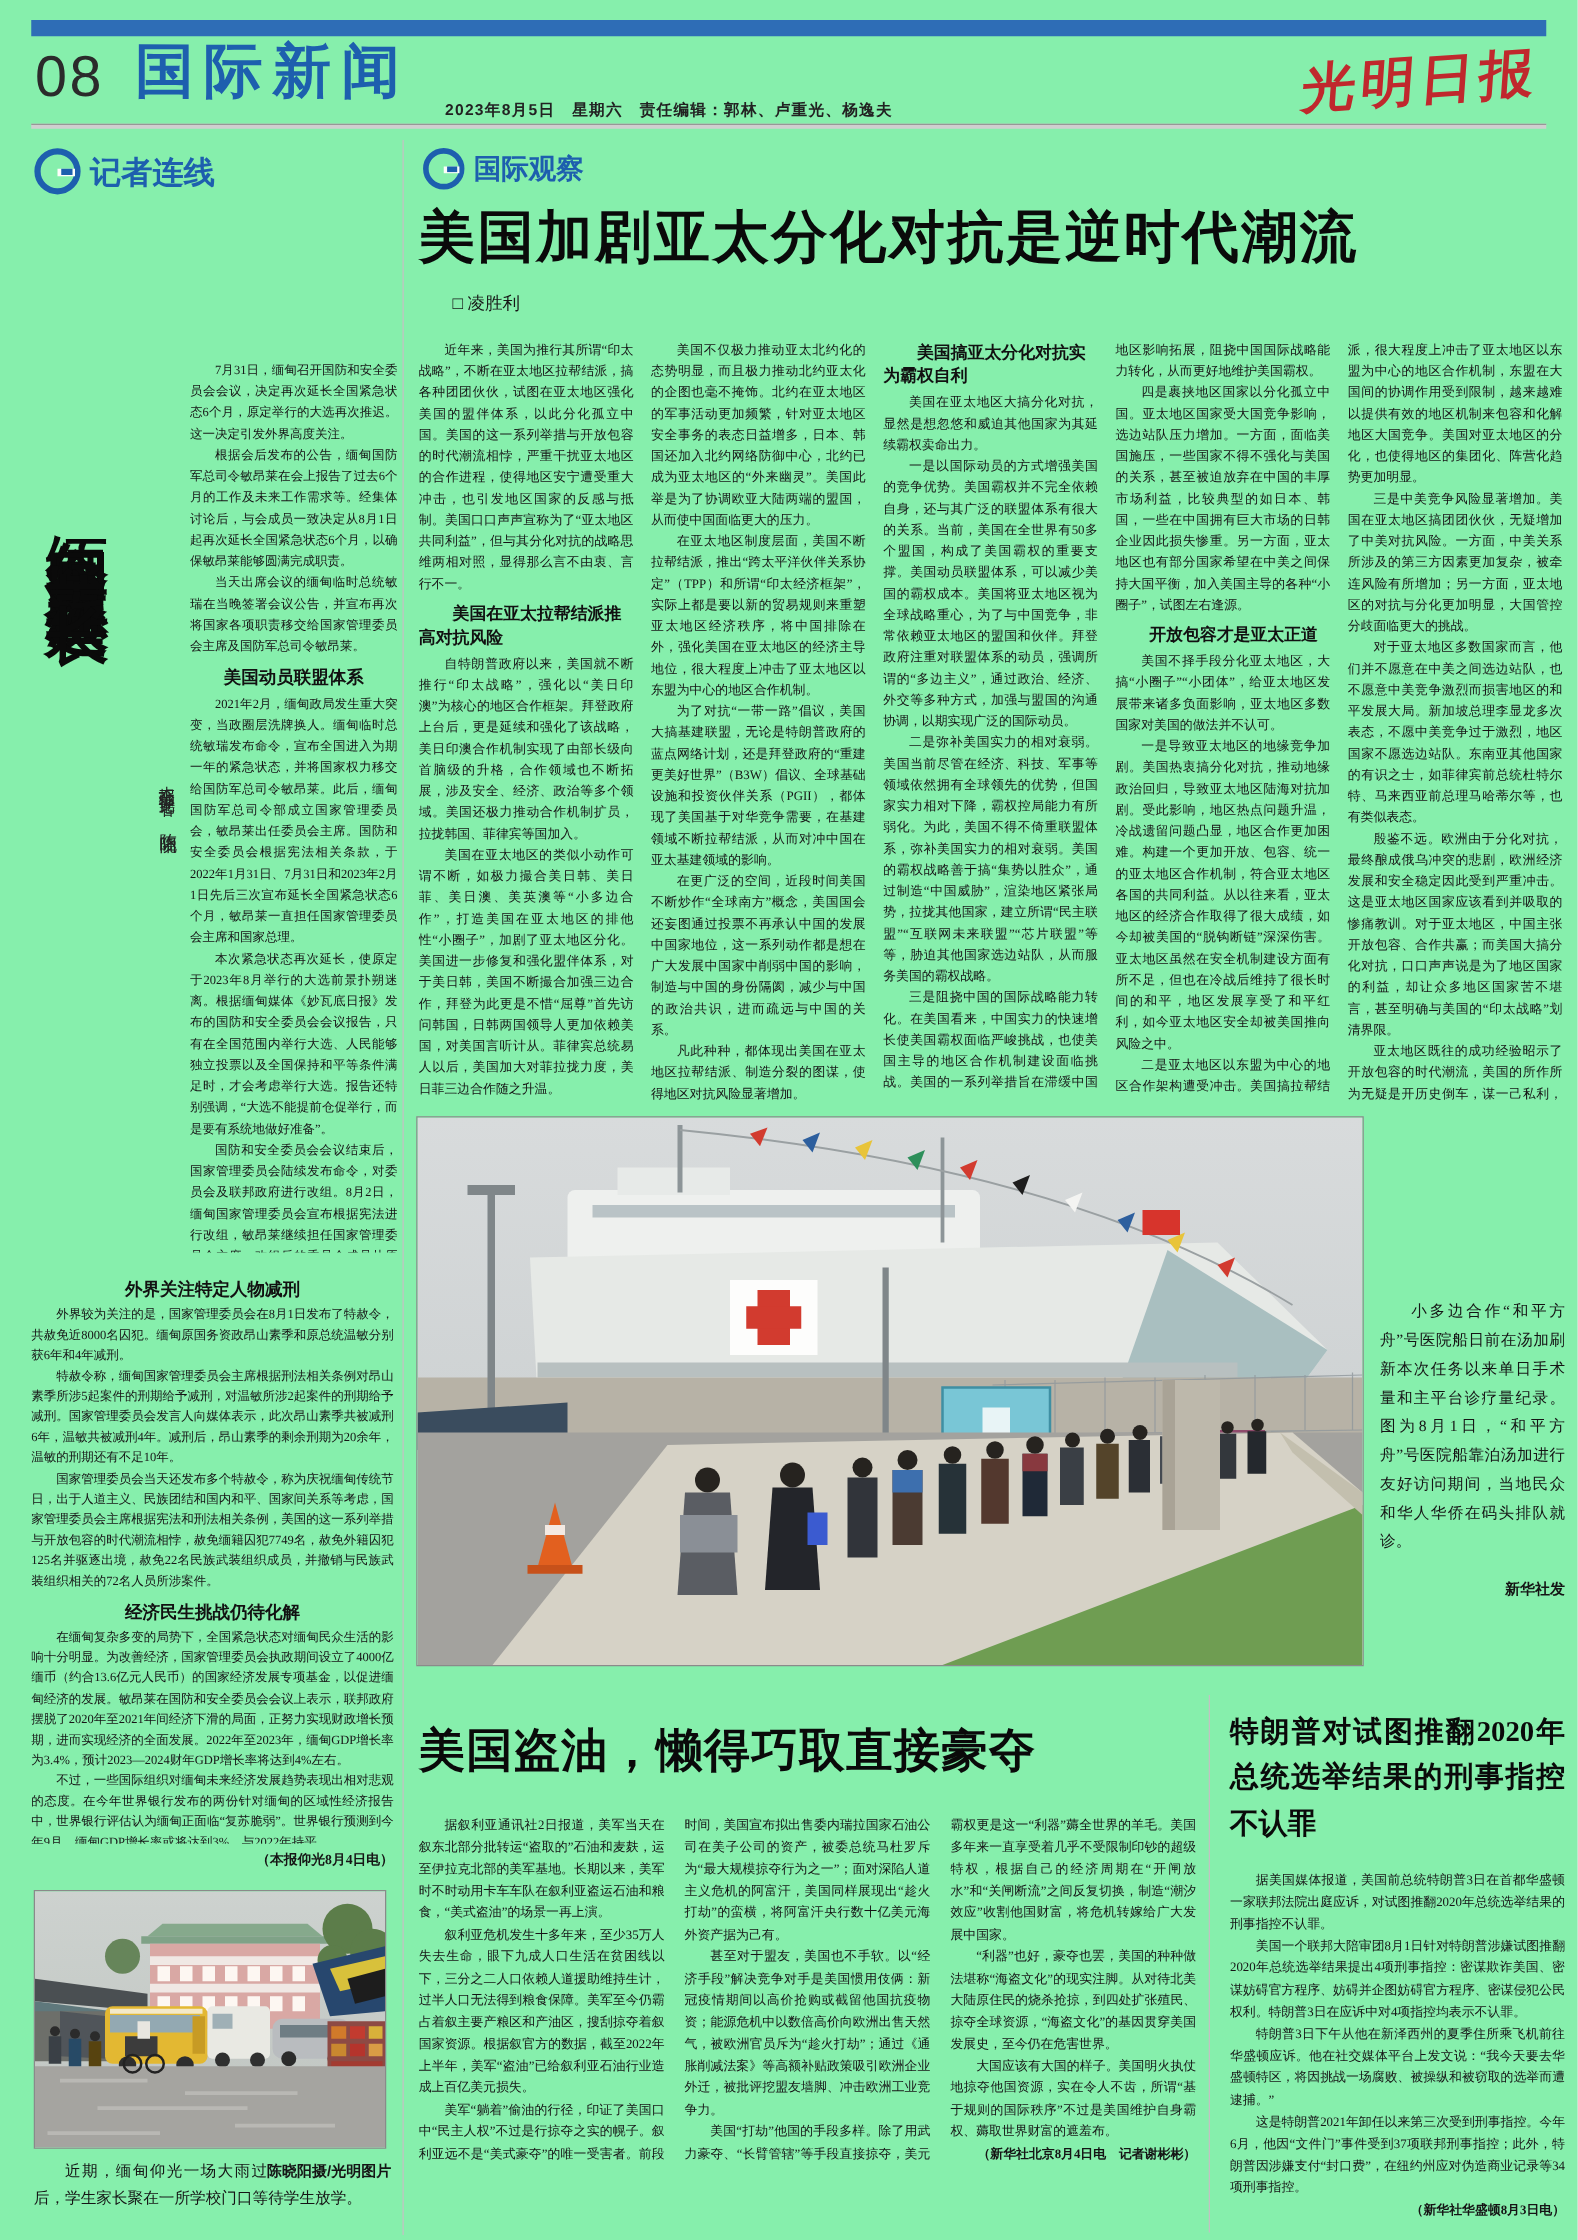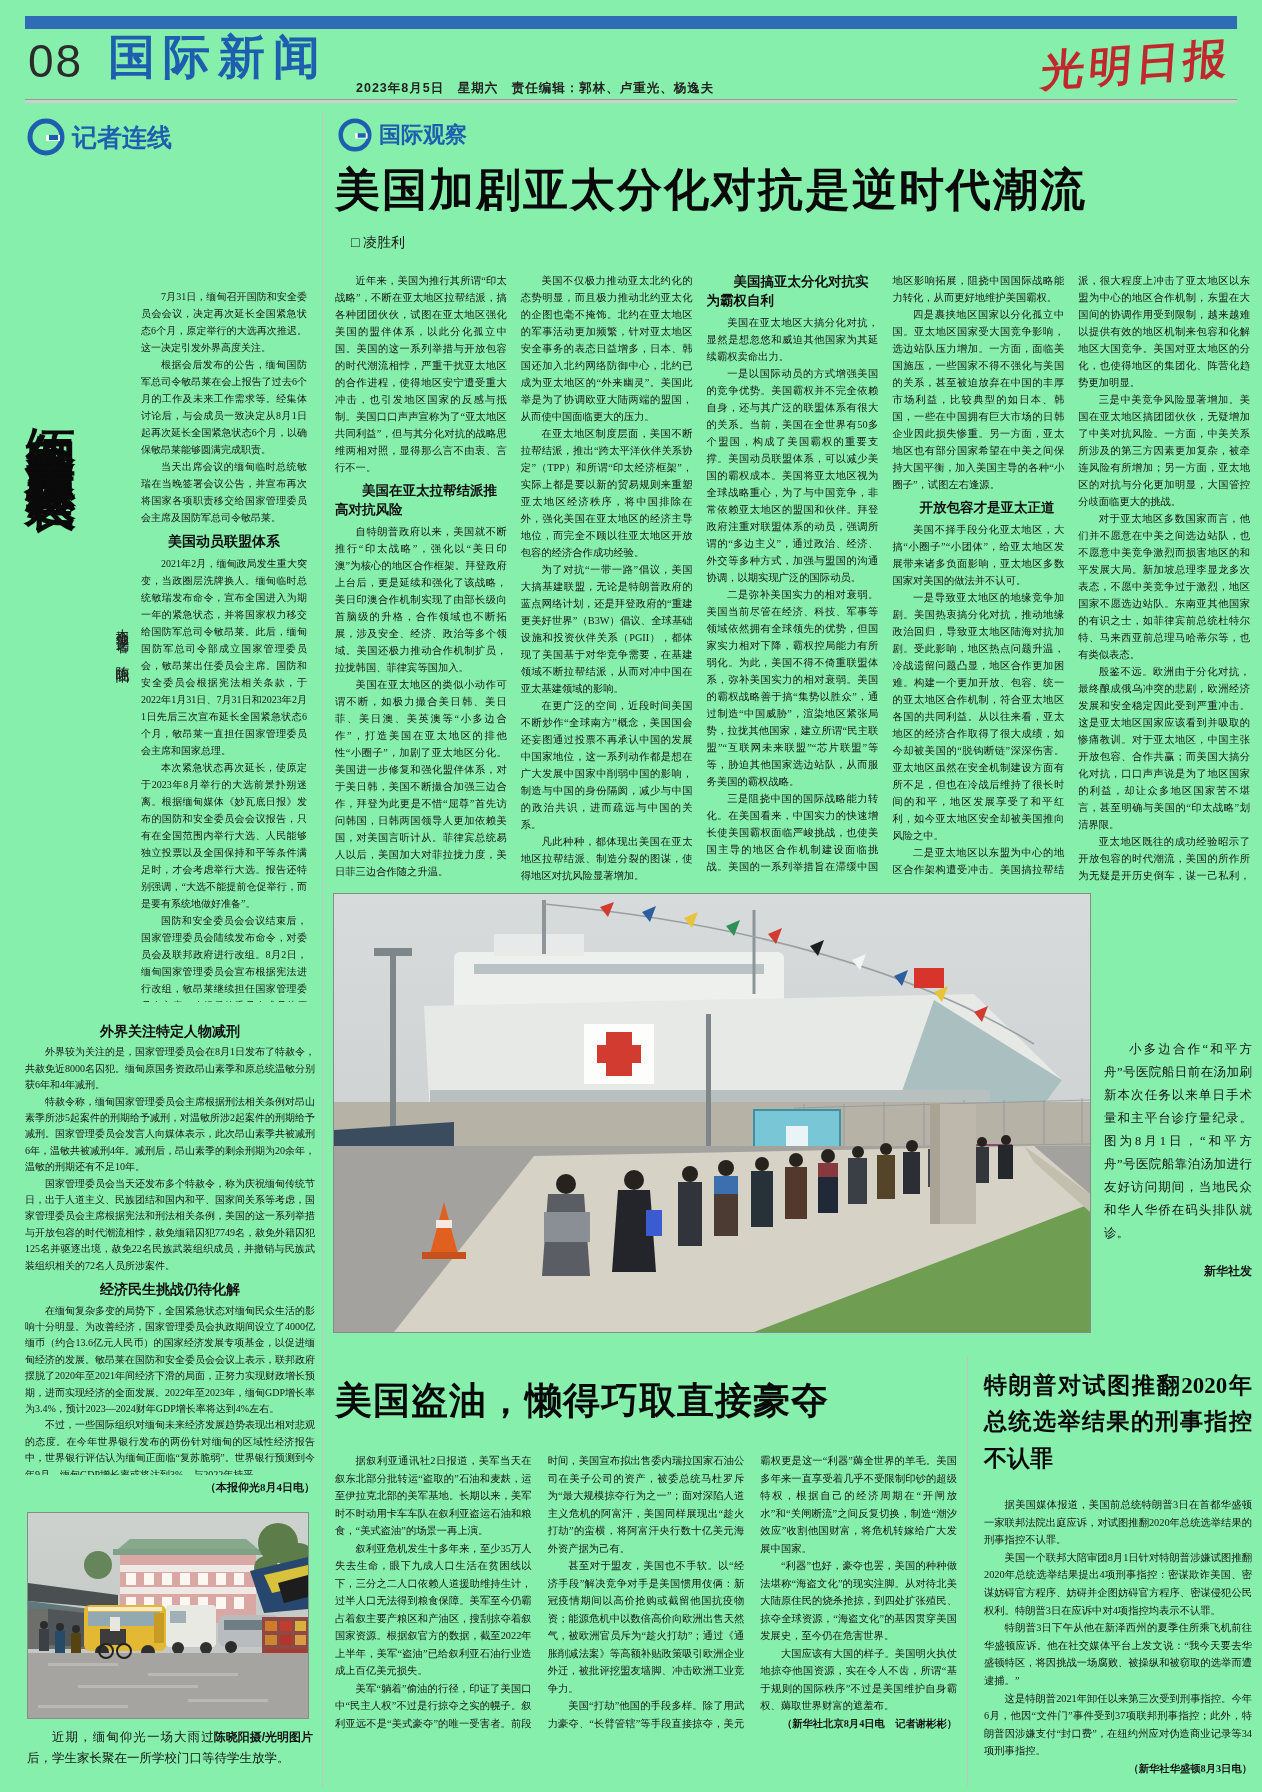--- a/index.html
+++ b/index.html
@@ -21,36 +21,36 @@
   .vline { background:#c2c2c2; width:1px; }
   
   .kicker { display:flex; align-items:center; gap:7px; }
   .kicker .ktext { font-family:"Liberation Sans",sans-serif; font-weight:bold; color:#1d5fae; }
   
   .para { text-indent:2em; text-align:justify; }
   .sub { font-family:"Liberation Sans",sans-serif; font-weight:bold; color:#111; }
   .sub:empty { display:none; }
   .signoff { font-weight:bold; text-align:right; }
   
-  #left-top { left:17px; top:288px; width:290px; height:718px; }
+  #left-top { left:28px; top:288px; width:290px; height:718px; }
   #vheadline { left:8px; top:100px; height:660px; writing-mode:vertical-rl; font-size:50px; font-weight:bold; letter-spacing:5px; line-height:1.05; color:#0a0a0a; }
   #vbyline { left:96px; top:330px; height:330px; writing-mode:vertical-rl; font-size:13px; color:#222; letter-spacing:2px; }
   #vbyline .vname { margin-top:18px; font-size:14px; }
   #left-narrow { left:124px; top:0; width:166px; height:714px; overflow:hidden; font-size:10px; line-height:17px; }
   #left-narrow .sub, #left-bottom .sub { text-align:center; font-size:14px; margin:7px 0 5px; }
   #left-bottom { left:25px; top:1016px; width:290px; height:459px; overflow:hidden; font-size:10px; line-height:16.4px; }
   #left-signoff { left:25px; top:1480px; width:290px; font-size:11px; }
   #market-photo { left:27px; top:1512px; width:282px; height:207px; border:1px solid #8a8a8a; }
   #market-caption { left:27px; top:1727px; width:286px; font-size:12.5px; line-height:21px; text-align:justify; }
   #market-caption .cap-text { text-indent:2em; }
   #market-caption .credit { float:right; font-weight:bold; font-family:"Liberation Sans",sans-serif; font-size:12px; }
   
   #obs-kicker { left:338px; top:118px; }
   #obs-headline { left:335px; top:160px; width:915px; font-size:45px; font-weight:bold; letter-spacing:2px; color:#0a0a0a; white-space:nowrap; }
-  #obs-byline { left:351px; top:234px; font-size:14px; }
+  #obs-byline { left:362px; top:234px; font-size:14px; }
   #obs-body { left:335px; top:272px; width:915px; height:616px; overflow:hidden;
               column-count:5; column-gap:14px; font-size:10.3px; line-height:17px; }
   #obs-body .sub { font-size:13.5px; line-height:19px; margin:5px 0 4px; text-indent:2em; break-inside:avoid; }
   
   #ship-photo { left:333px; top:893px; width:758px; height:440px; border:1px solid #8a8a8a; }
   #ship-caption { left:1104px; top:1038px; width:148px; font-size:12.5px; line-height:23px; text-align:justify; }
   #ship-caption .cap-text { text-indent:2em; }
   #ship-caption .credit { display:block; text-align:right; font-weight:bold; font-family:"Liberation Sans",sans-serif; font-size:12px; margin-top:15px; }
   
   #oil-headline { left:335px; top:1376px; width:622px; font-size:37px; font-weight:bold; letter-spacing:1px; color:#0a0a0a; white-space:nowrap; }
@@ -246,21 +246,21 @@
 
   <div id="obs-body" class="abs">
     <div>
         <p class="para">近年来，美国为推行其所谓“印太战略”，不断在亚太地区拉帮结派，搞各种团团伙伙，试图在亚太地区强化美国的盟伴体系，以此分化孤立中国。美国的这一系列举措与开放包容的时代潮流相悖，严重干扰亚太地区的合作进程，使得地区安宁遭受重大冲击，也引发地区国家的反感与抵制。美国口口声声宣称为了“亚太地区共同利益”，但与其分化对抗的战略思维两相对照，显得那么言不由衷、言行不一。</p>
       </div>
     <h3 class="sub">美国在亚太拉帮结派推高对抗风险</h3>
     <div>
         <p class="para">自特朗普政府以来，美国就不断推行“印太战略”，强化以“美日印澳”为核心的地区合作框架。拜登政府上台后，更是延续和强化了该战略，美日印澳合作机制实现了由部长级向首脑级的升格，合作领域也不断拓展，涉及安全、经济、政治等多个领域。美国还极力推动合作机制扩员，拉拢韩国、菲律宾等国加入。</p>
         <p class="para">美国在亚太地区的类似小动作可谓不断，如极力撮合美日韩、美日菲、美日澳、美英澳等“小多边合作”，打造美国在亚太地区的排他性“小圈子”，加剧了亚太地区分化。美国进一步修复和强化盟伴体系，对于美日韩，美国不断撮合加强三边合作，拜登为此更是不惜“屈尊”首先访问韩国，日韩两国领导人更加依赖美国，对美国言听计从。菲律宾总统易人以后，美国加大对菲拉拢力度，美日菲三边合作随之升温。</p>
         <p class="para">美国不仅极力推动亚太北约化的态势明显，而且极力推动北约亚太化的企图也毫不掩饰。北约在亚太地区的军事活动更加频繁，针对亚太地区安全事务的表态日益增多，日本、韩国还加入北约网络防御中心，北约已成为亚太地区的“外来幽灵”。美国此举是为了协调欧亚大陆两端的盟国，从而使中国面临更大的压力。</p>
-        <p class="para">在亚太地区制度层面，美国不断拉帮结派，推出“跨太平洋伙伴关系协定”（TPP）和所谓“印太经济框架”，实际上都是要以新的贸易规则来重塑亚太地区经济秩序，将中国排除在外，强化美国在亚太地区的经济主导地位，而完全不顾以往亚太地区开放包容的经济合作成功经验。</p>
+        <p class="para">在亚太地区制度层面，美国不断拉帮结派，推出“跨太平洋伙伴关系协定”（TPP）和所谓“印太经济框架”，实际上都是要以新的贸易规则来重塑亚太地区经济秩序，将中国排除在外，强化美国在亚太地区的经济主导地位，很大程度上冲击了亚太地区以东盟为中心的地区合作机制。</p>
         <p class="para">为了对抗“一带一路”倡议，美国大搞基建联盟，无论是特朗普政府的蓝点网络计划，还是拜登政府的“重建更美好世界”（B3W）倡议、全球基础设施和投资伙伴关系（PGII），都体现了美国基于对华竞争需要，在基建领域不断拉帮结派，从而对冲中国在亚太基建领域的影响。</p>
         <p class="para">在更广泛的空间，近段时间美国不断炒作“全球南方”概念，美国国会还妄图通过投票不再承认中国的发展中国家地位，这一系列动作都是想在广大发展中国家中削弱中国的影响，制造与中国的身份隔阂，减少与中国的政治共识，进而疏远与中国的关系。</p>
         <p class="para">凡此种种，都体现出美国在亚太地区拉帮结派、制造分裂的图谋，使得地区对抗风险显著增加。</p>
       </div>
     <h3 class="sub">美国搞亚太分化对抗实为霸权自利</h3>
     <div>
         <p class="para">美国在亚太地区大搞分化对抗，显然是想忽悠和威迫其他国家为其延续霸权卖命出力。</p>
         <p class="para">一是以国际动员的方式增强美国的竞争优势。美国霸权并不完全依赖自身，还与其广泛的联盟体系有很大的关系。当前，美国在全世界有50多个盟国，构成了美国霸权的重要支撑。美国动员联盟体系，可以减少美国的霸权成本。美国将亚太地区视为全球战略重心，为了与中国竞争，非常依赖亚太地区的盟国和伙伴。拜登政府注重对联盟体系的动员，强调所谓的“多边主义”，通过政治、经济、外交等多种方式，加强与盟国的沟通协调，以期实现广泛的国际动员。</p>
         <p class="para">二是弥补美国实力的相对衰弱。美国当前尽管在经济、科技、军事等领域依然拥有全球领先的优势，但国家实力相对下降，霸权控局能力有所弱化。为此，美国不得不倚重联盟体系，弥补美国实力的相对衰弱。美国的霸权战略善于搞“集势以胜众”，通过制造“中国威胁”，渲染地区紧张局势，拉拢其他国家，建立所谓“民主联盟”“互联网未来联盟”“芯片联盟”等等，胁迫其他国家选边站队，从而服务美国的霸权战略。</p>
         <p class="para">三是阻挠中国的国际战略能力转化。在美国看来，中国实力的快速增长使美国霸权面临严峻挑战，也使美国主导的地区合作机制建设面临挑战。美国的一系列举措旨在滞缓中国地区影响拓展，阻挠中国国际战略能力转化，从而更好地维护美国霸权。</p>

